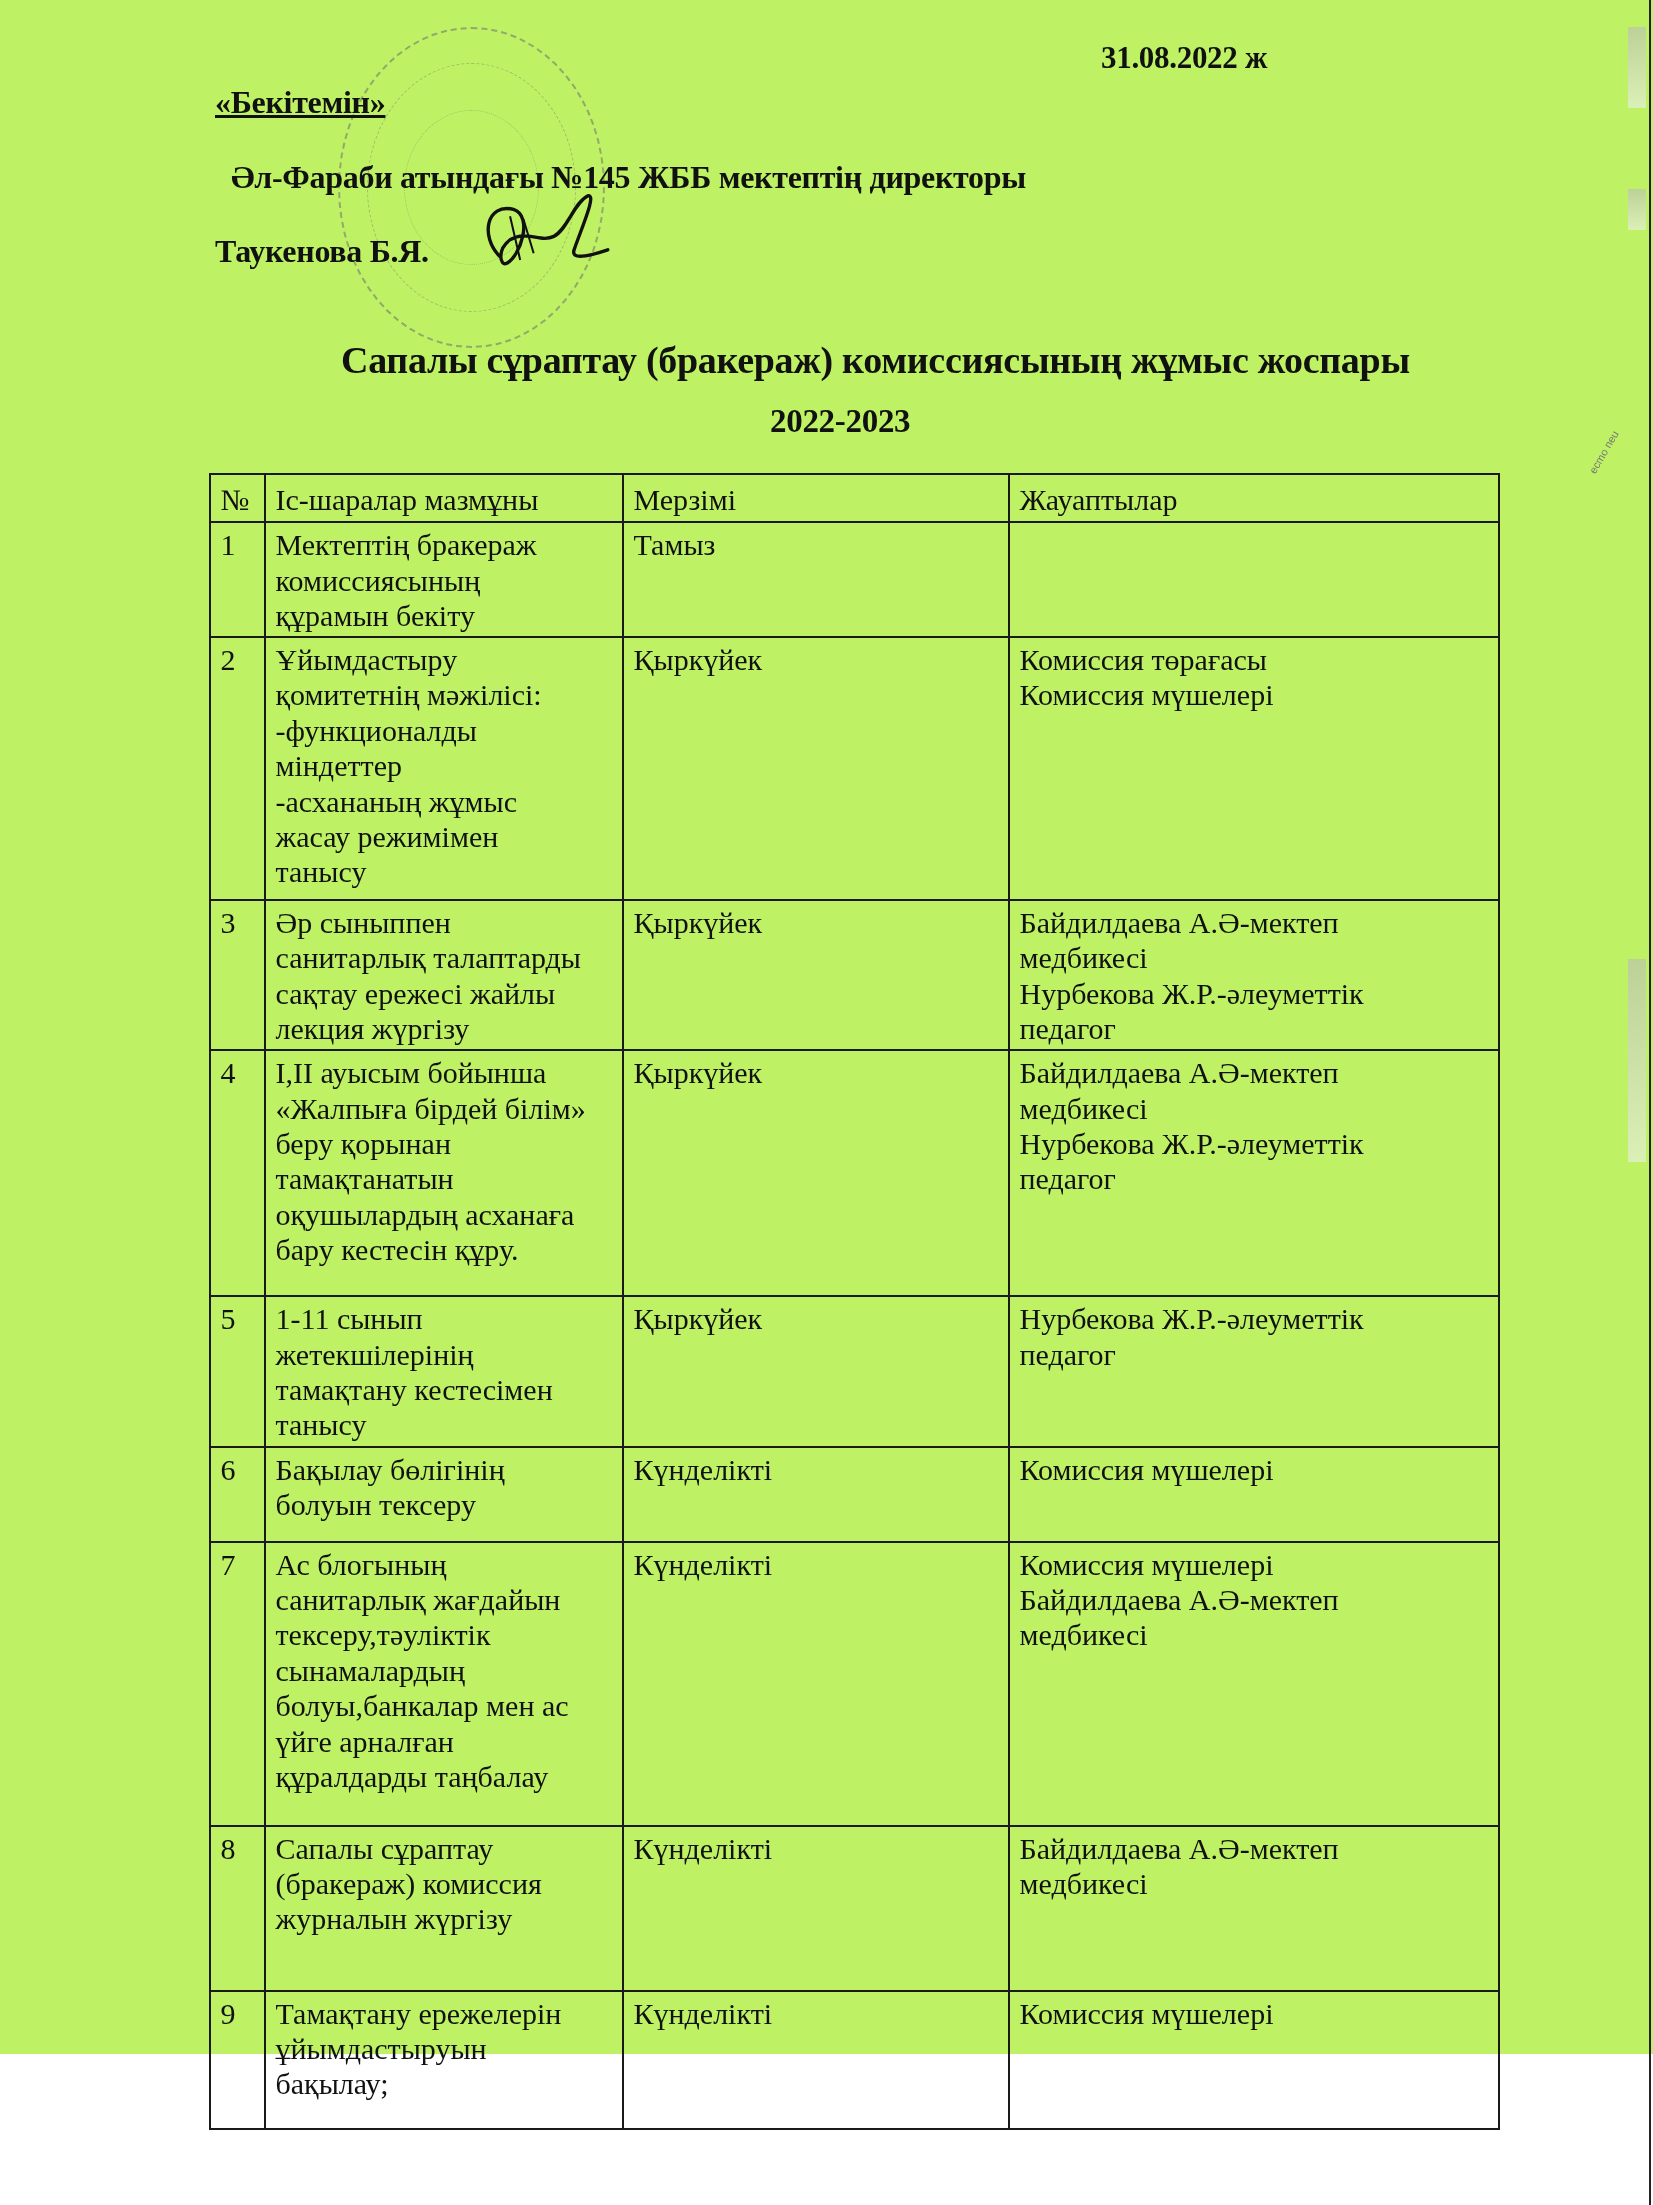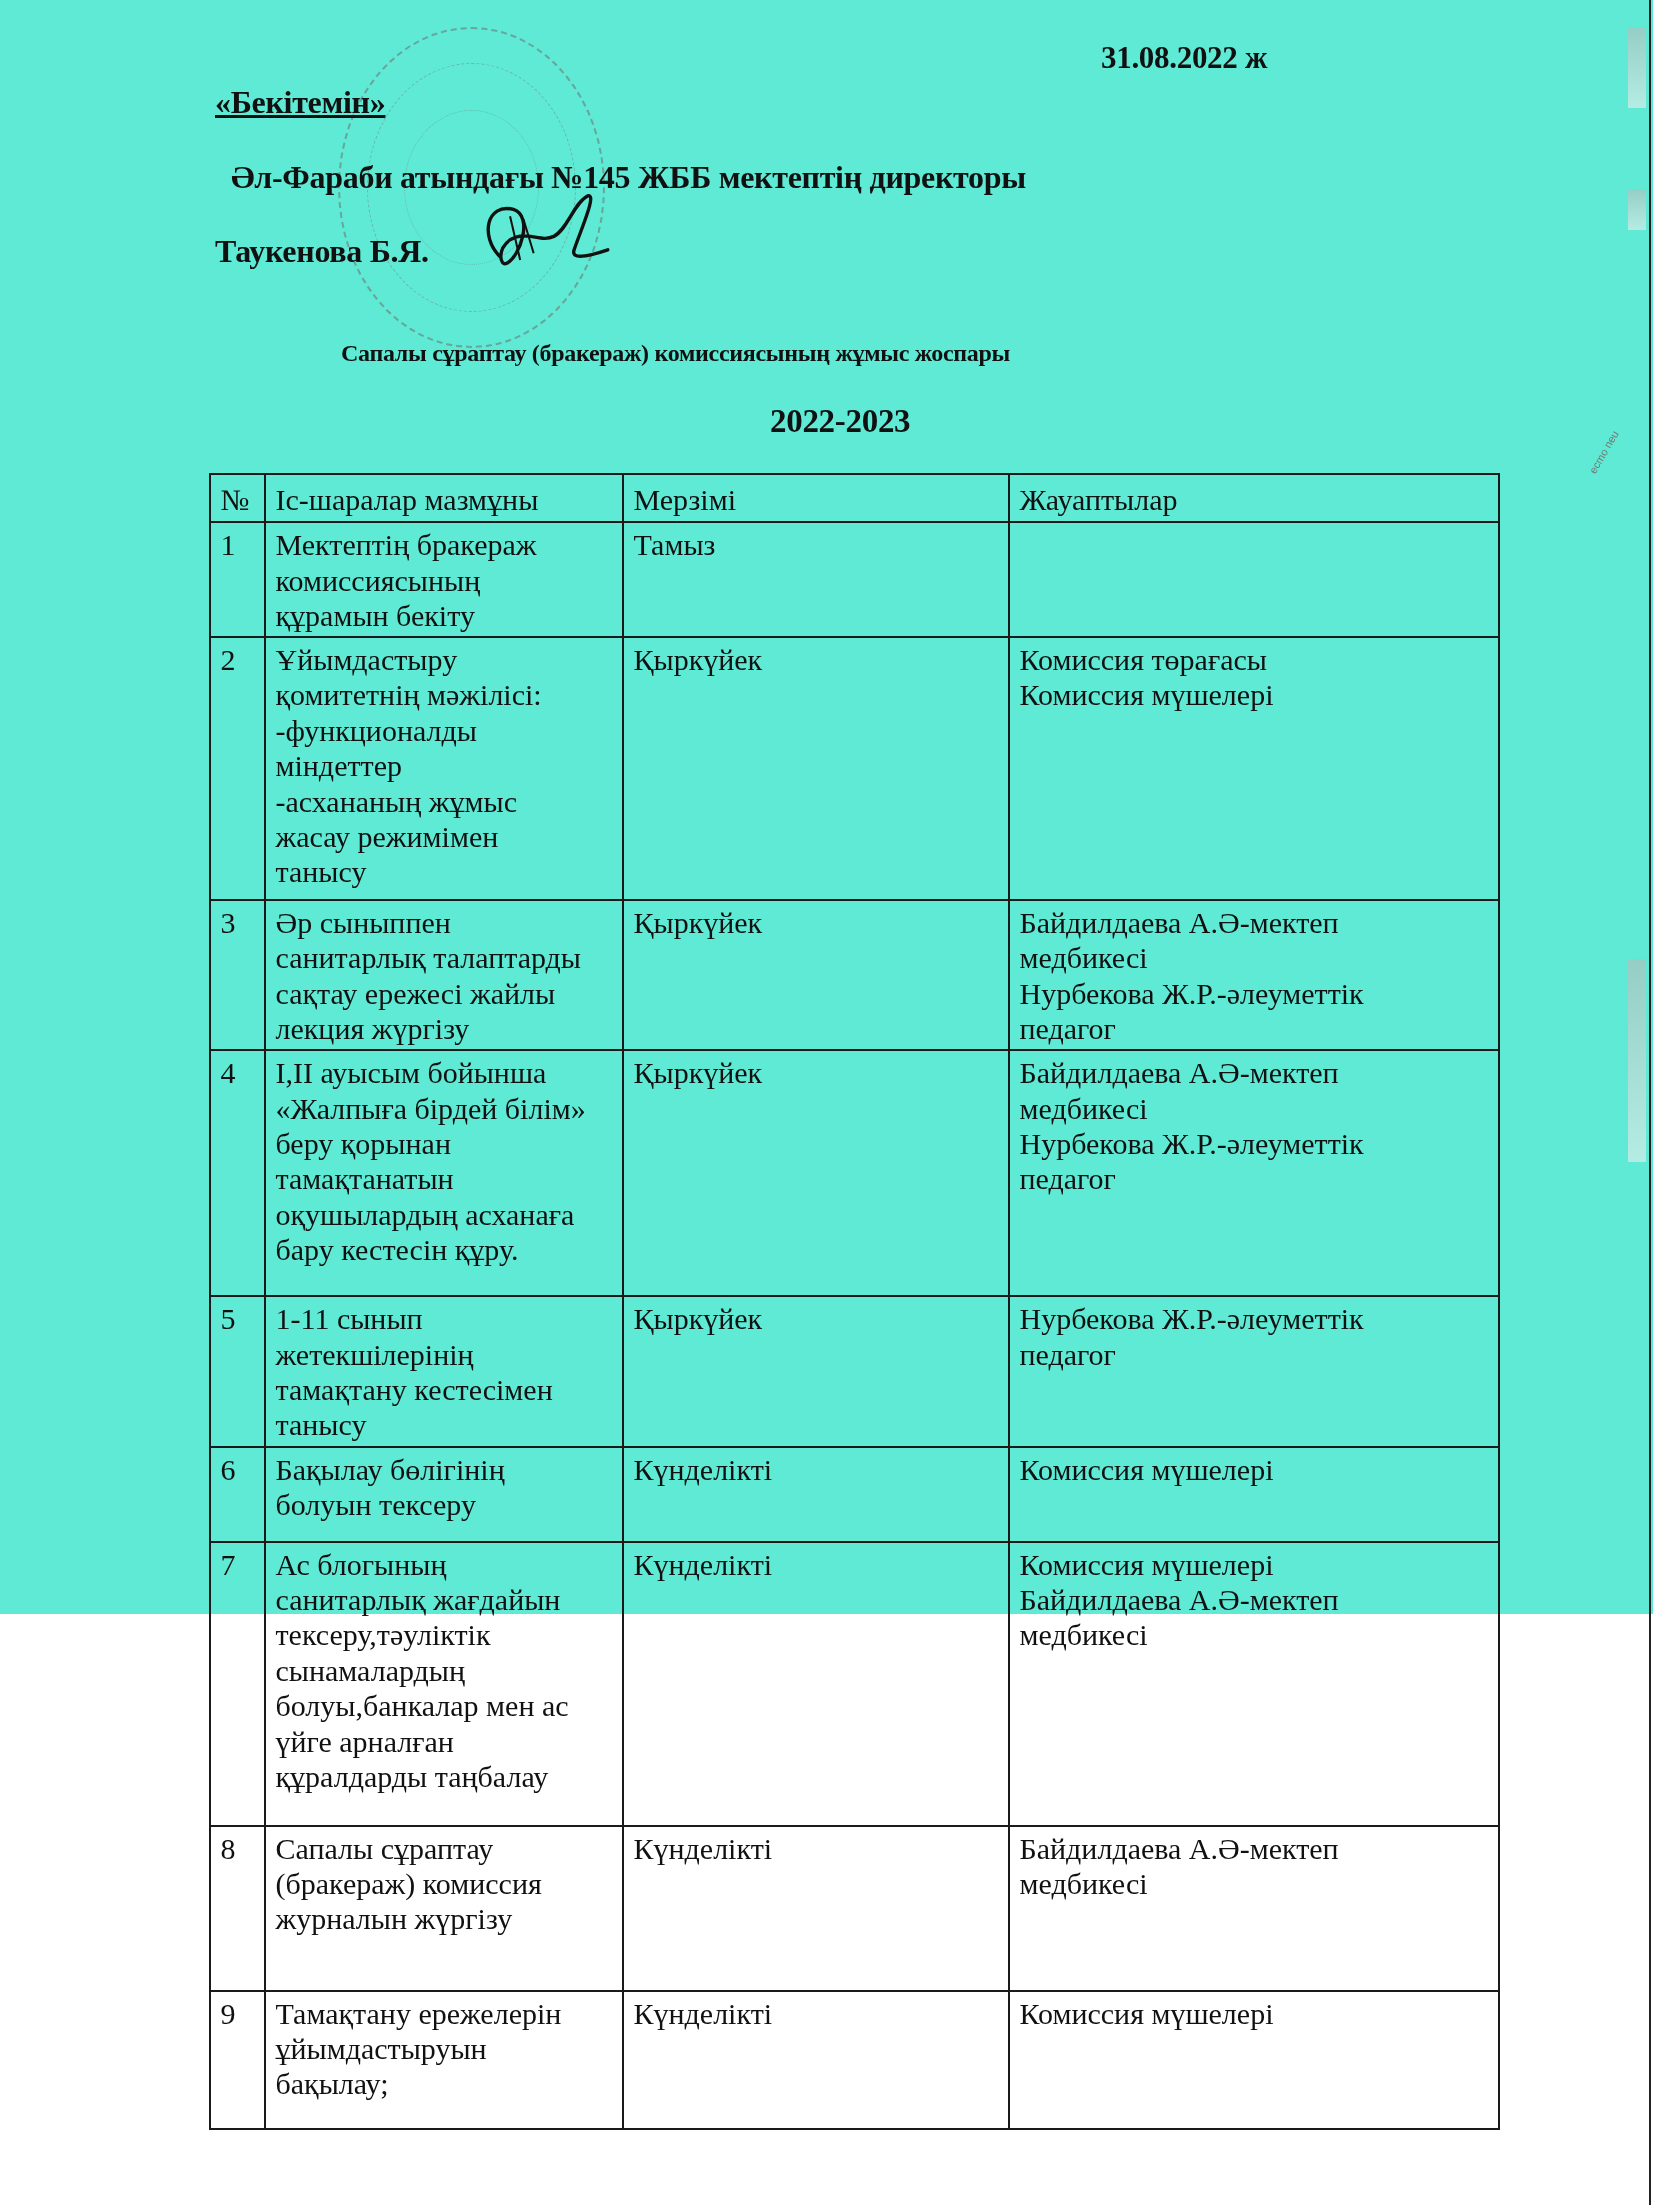--- a/index.html
+++ b/index.html
@@ -1,24 +1,24 @@
 <!DOCTYPE html>
 <html style="font-size:10.8px"><head>
 <meta charset="utf-8">
 <style>
   html, body { margin: 0; padding: 0; background: #ffffff; }
   body { width: 1654px; height: 2205px; position: relative; overflow: hidden;
          font-family: "Liberation Serif", "DejaVu Serif", serif; color: #111; }
-  .page { position: absolute; left: 0; top: 0; width: 1654px; height: 1614px; background: #5eead4; }
+  .page { position: absolute; left: 0; top: 0; width: 1654px; height: 2054px; background: #bef264; }
   .hdr { position: absolute; font-weight: bold; font-size: 32px; line-height: 1; letter-spacing: -0.3px; }
   .date { left: 1101px; top: 42px; font-size: 31px; }
   .approve { left: 215px; top: 86px; text-decoration: underline; }
   .director { left: 231px; top: 161px; }
   .name { left: 215px; top: 235px; }
-  .title { left: 341px; top: 341px; font-size: 24px; }
+  .title { left: 341px; top: 341px; font-size: 38px; }
   .year { left: 770px; top: 405px; font-size: 33px; }
 
   .stamp { position: absolute; left: 338px; top: 27px; width: 263px; height: 317px;
            border: 2px dashed rgba(110,110,110,0.55); border-radius: 50%; }
   .stamp::before { content: ""; position: absolute; left: 27px; top: 34px; right: 27px; bottom: 34px;
            border: 1.4px dashed rgba(120,120,120,0.45); border-radius: 50%; }
   .stamp::after { content: ""; position: absolute; left: 64px; top: 81px; right: 64px; bottom: 81px;
            border: 1.4px dotted rgba(120,120,120,0.4); border-radius: 50%; }
   .signature { position: absolute; left: 473px; top: 189px; width: 155px; height: 88px; }
 

